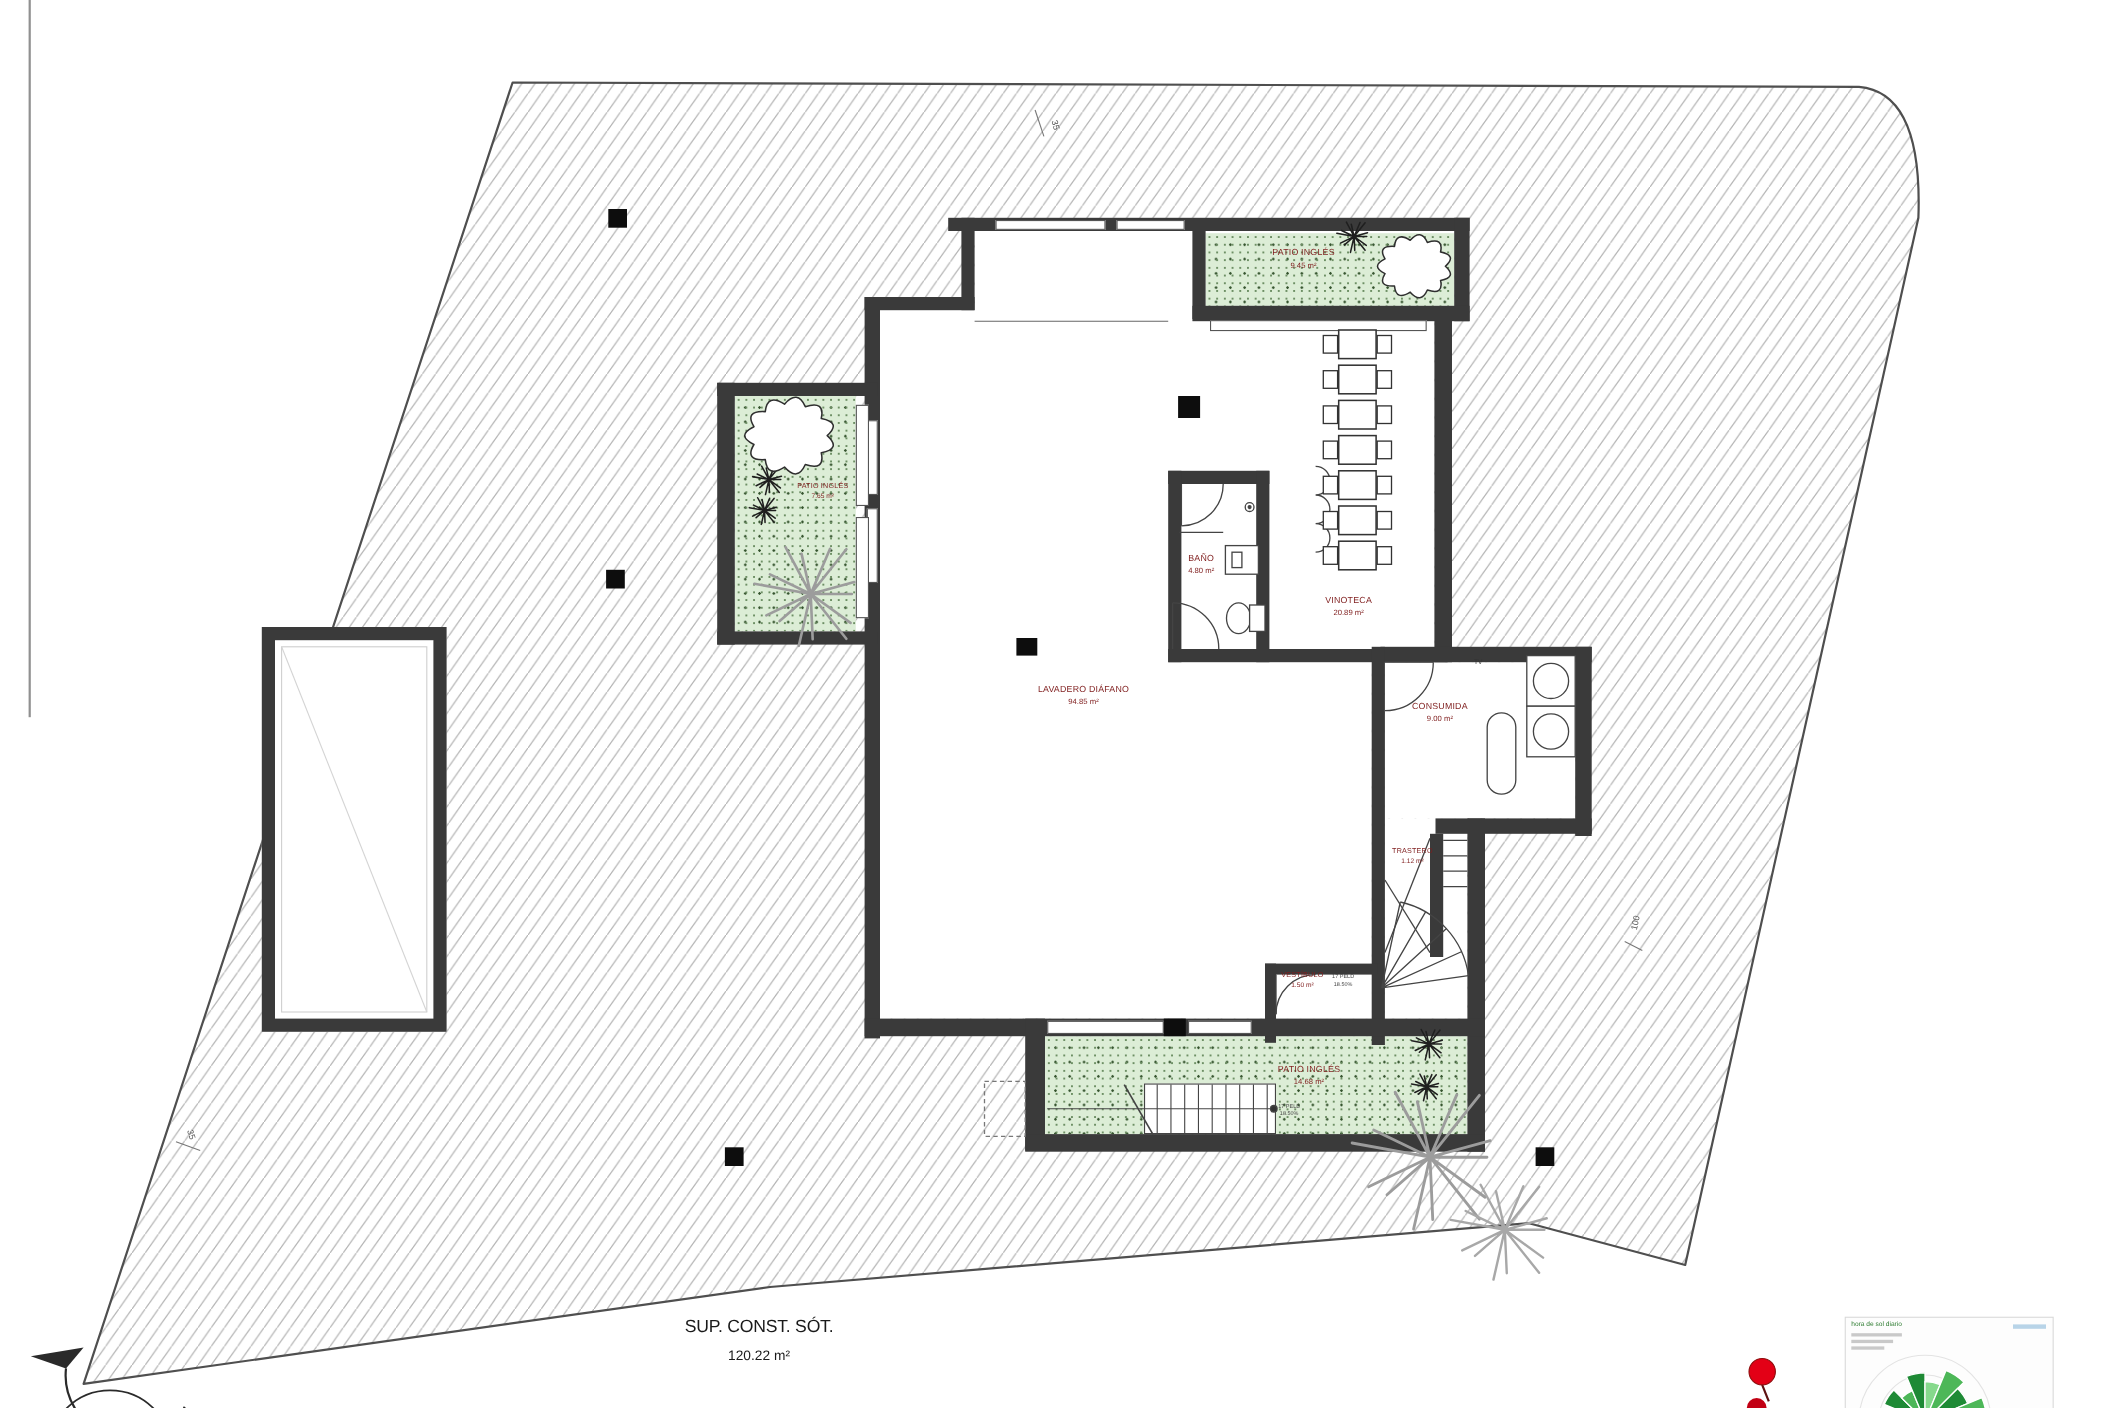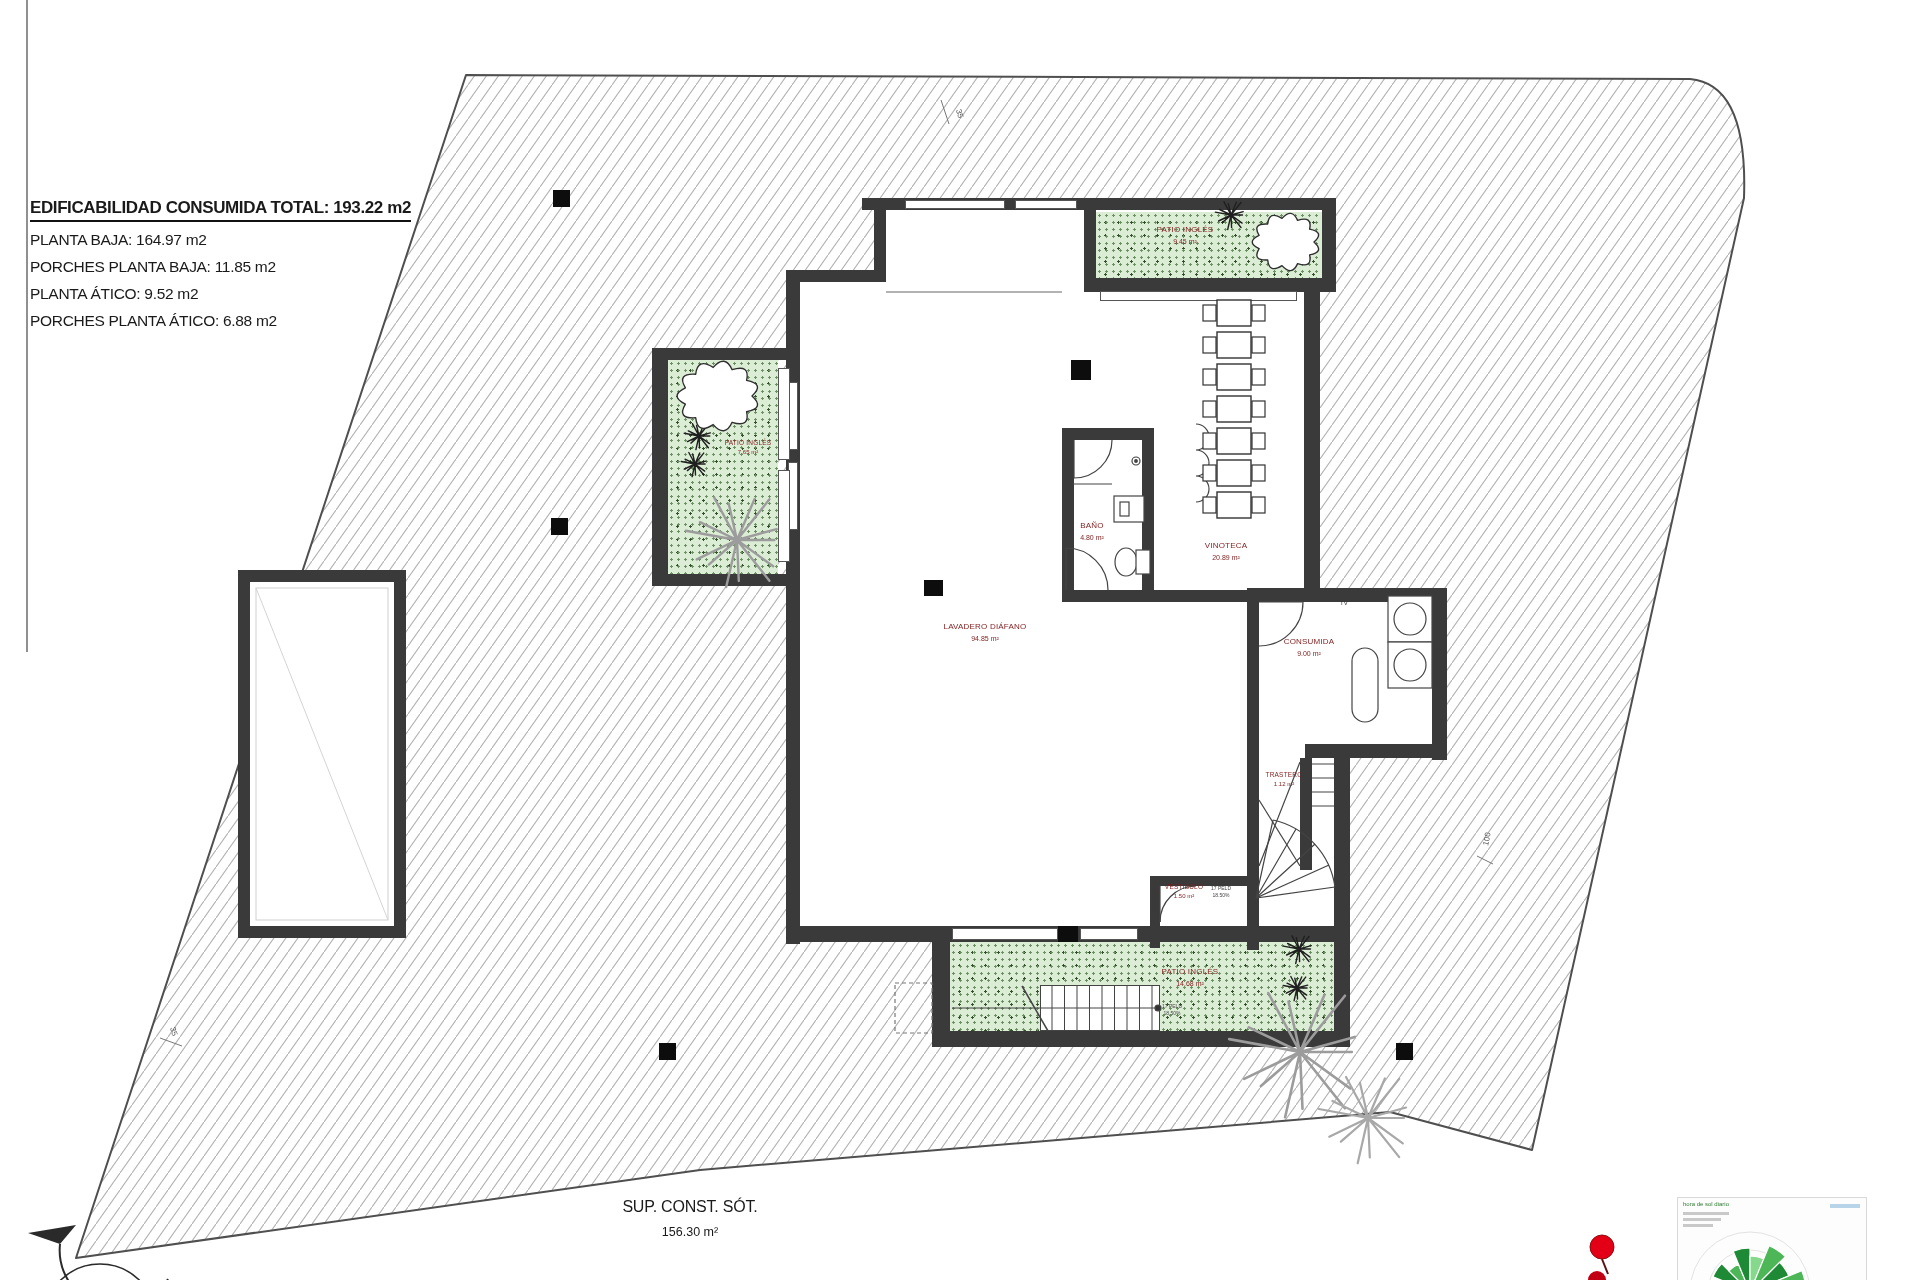--- a/index.html
+++ b/index.html
@@ -222,21 +222,21 @@
   </svg>
 
   <div class="rl" style="left:1185px;top:236px;">
     <div class="nm">PATIO INGLÉS</div>
     <div class="ar">9.45 m²</div>
   </div>
   <div class="rl tiny" style="left:748px;top:448px;">
     <div class="nm">PATIO INGLÉS</div>
     <div class="ar">7.65 m²</div>
   </div>
-  <div class="rl" style="left:1092px;top:532px;">
+  <div class="rl" style="left:1092px;top:514px;">
     <div class="nm">BAÑO</div>
     <div class="ar">4.80 m²</div>
   </div>
   <div class="rl" style="left:1226px;top:552px;">
     <div class="nm">VINOTECA</div>
     <div class="ar">20.89 m²</div>
   </div>
   <div class="rl" style="left:985px;top:633px;">
     <div class="nm">LAVADERO DIÁFANO</div>
     <div class="ar">94.85 m²</div>
@@ -261,31 +261,24 @@
   <div class="tvlbl" style="left:1340px;top:600px;">TV</div>
   <div class="micro" style="left:1221px;top:892px;">
     <div>17 PELD</div>
     <div>18.50%</div>
   </div>
   <div class="micro" style="left:1172px;top:1010px;">
     <div>17 PELD</div>
     <div>18.50%</div>
   </div>
 
-  <div class="info">
-    <div class="t">EDIFICABILIDAD CONSUMIDA TOTAL: 193.22 m2</div>
-    <div class="l">PLANTA BAJA: 164.97 m2</div>
-    <div class="l">PORCHES PLANTA BAJA: 11.85 m2</div>
-    <div class="l">PLANTA ÁTICO: 9.52 m2</div>
-    <div class="l">PORCHES PLANTA ÁTICO: 6.88 m2</div>
-  </div>
 
   <div class="summary">
     <div class="s1">SUP. CONST. SÓT.</div>
-    <div class="s2">156.30 m²</div>
+    <div class="s2">120.22 m²</div>
   </div>
 
   <div class="card">
     <div class="ct">hora de sol diario</div>
     <div class="bar" style="left:5px;top:14px;width:46px;height:3px;"></div>
     <div class="bar" style="left:5px;top:20px;width:38px;height:3px;"></div>
     <div class="bar" style="left:5px;top:26px;width:30px;height:3px;"></div>
     <div class="bluebar" style="left:152px;top:6px;width:30px;height:4px;"></div>
     <svg id="sunchart" width="188" height="83" style="position:absolute;left:0;top:0;">
         <circle cx="72" cy="94" r="24" fill="none" stroke="#e3e3e3"></circle>

